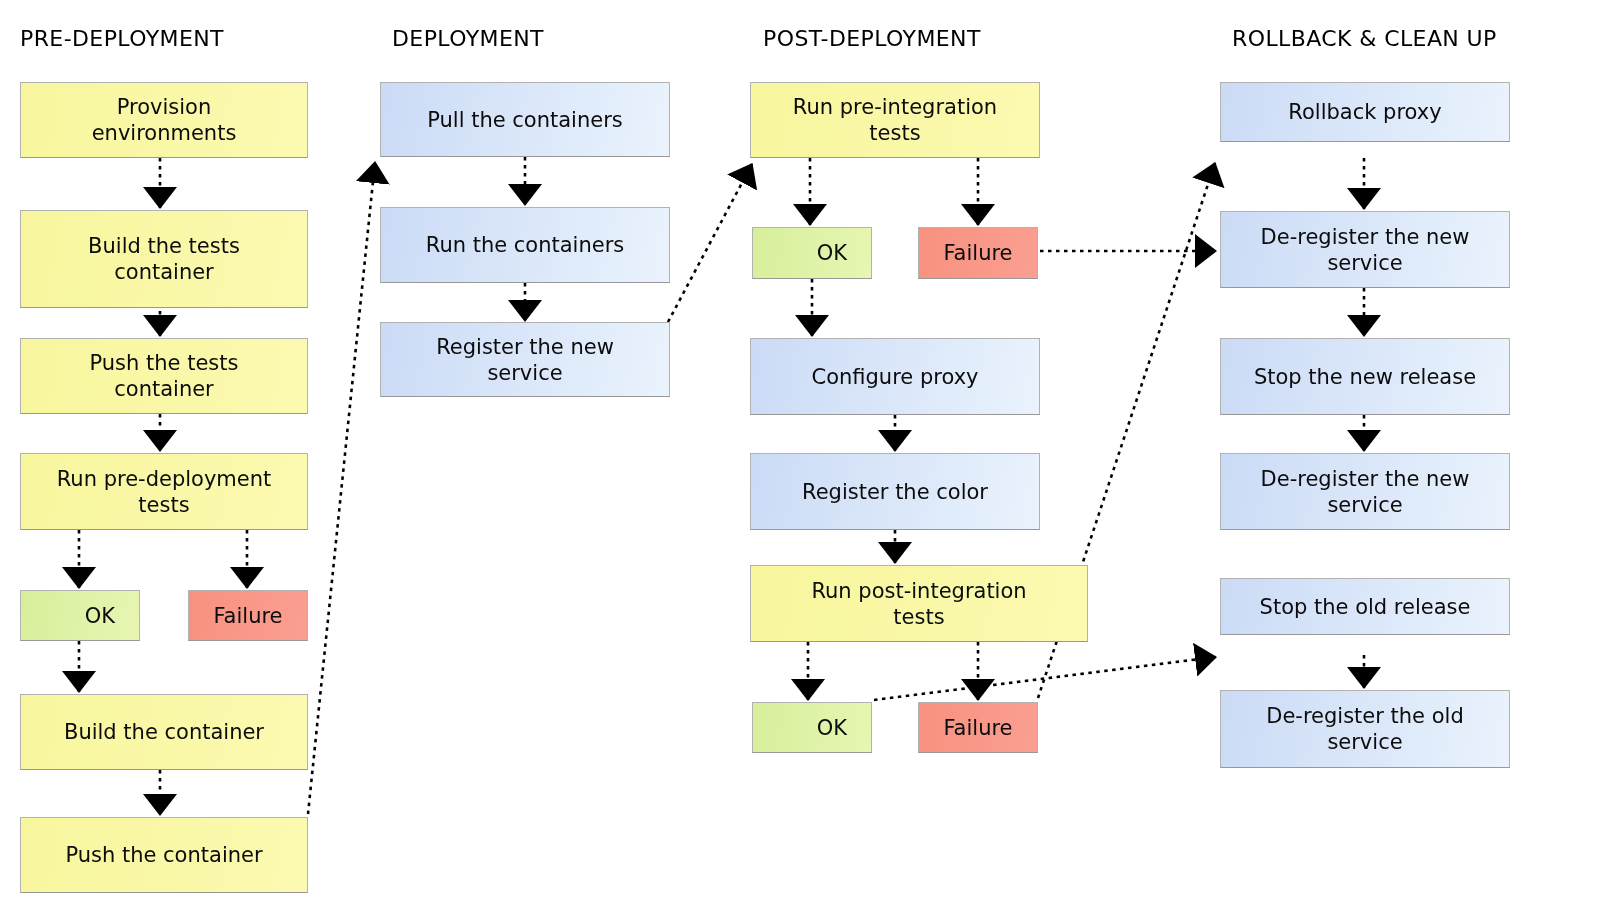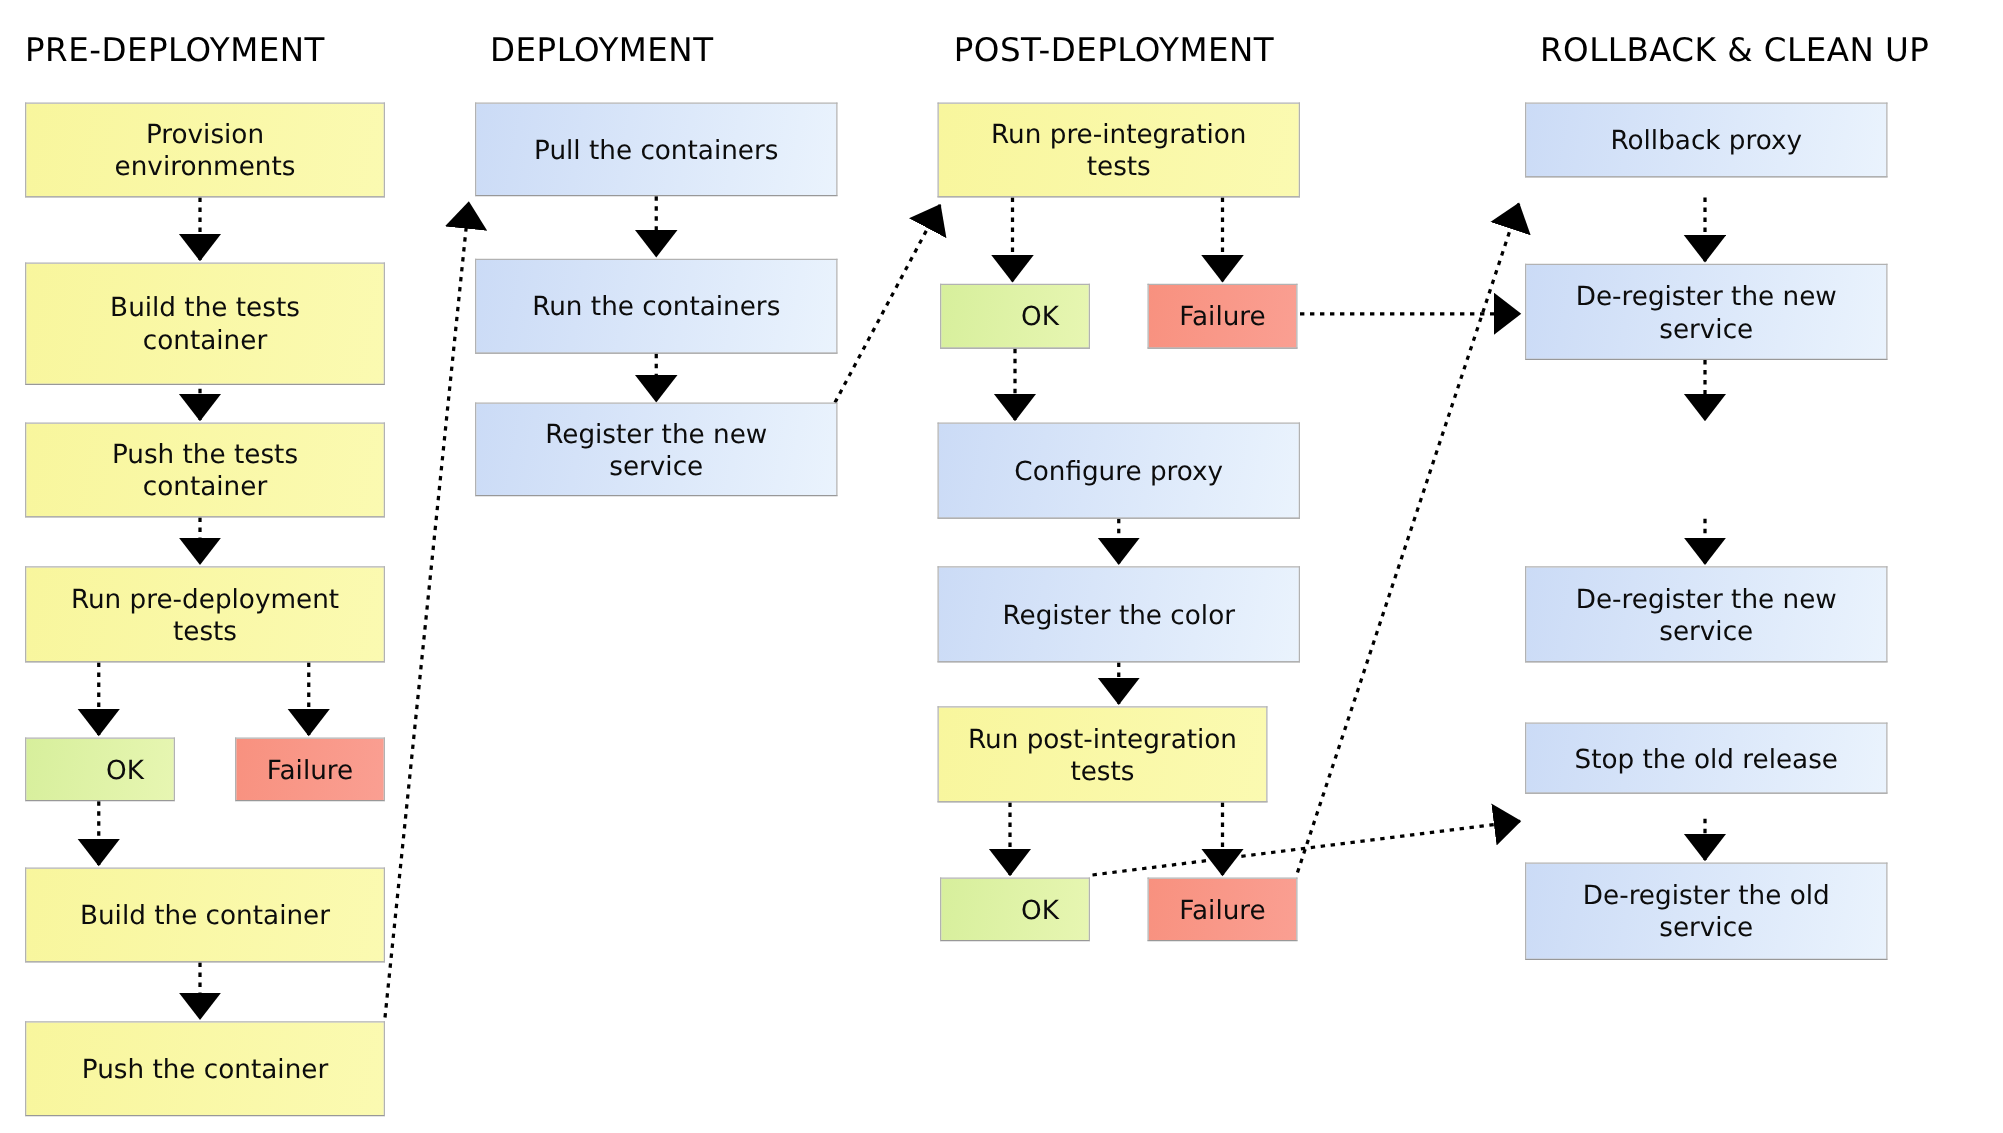--- a/index.html
+++ b/index.html
@@ -5,21 +5,21 @@
   html,body{margin:0;padding:0;background:#ffffff;}
   #canvas{
     position:relative;
     width:1602px;height:906px;
     background:#ffffff;
     font-family:"DejaVu Sans","Liberation Sans",sans-serif;
     overflow:hidden;
   }
   .col-title{
     position:absolute;
-    font-size:26px;
+    font-size:22px;
     color:#000;
     letter-spacing:.4px;
     white-space:nowrap;
   }
   .node{
     position:absolute;
     display:flex;align-items:center;justify-content:center;
     text-align:center;
     white-space:pre-line;
     font-size:21px;line-height:26px;color:#0c0c0c;
@@ -94,27 +94,28 @@
   <div class="node deploy" style="left:380px;top:82px;width:290px;height:75px">Pull the containers</div>
   <div class="node deploy" style="left:380px;top:322px;width:290px;height:75px">Register the new
 service</div>
 
   <div class="node task" style="left:750px;top:82px;width:290px;height:76px">Run pre-integration
 tests</div>
   <div class="node ok" style="left:752px;top:227px;width:120px;height:52px">OK</div>
   <div class="node fail" style="left:918px;top:227px;width:120px;height:52px">Failure</div>
   <div class="node deploy" style="left:750px;top:338px;width:290px;height:77px">Configure proxy</div>
   <div class="node deploy" style="left:750px;top:453px;width:290px;height:77px">Register the color</div>
-  <div class="node task" style="left:750px;top:565px;width:264px;height:77px">Run post-integration
+  <div class="node task" style="left:750px;top:565px;width:338px;height:77px">Run post-integration
 tests</div>
   <div class="node ok" style="left:752px;top:702px;width:120px;height:51px">OK</div>
   <div class="node fail" style="left:918px;top:702px;width:120px;height:51px">Failure</div>
 
   <div class="node deploy" style="left:1220px;top:82px;width:290px;height:60px">Rollback proxy</div>
   <div class="node deploy" style="left:1220px;top:211px;width:290px;height:77px">De-register the new
 service</div>
+  <div class="node deploy" style="left:1220px;top:338px;width:290px;height:77px">Stop the new release</div>
   <div class="node deploy" style="left:1220px;top:453px;width:290px;height:77px">De-register the new
 service</div>
   <div class="node deploy" style="left:1220px;top:578px;width:290px;height:57px">Stop the old release</div>
   <div class="node deploy" style="left:1220px;top:690px;width:290px;height:78px">De-register the old
 service</div>
 
 </div>
 
 </body></html>

